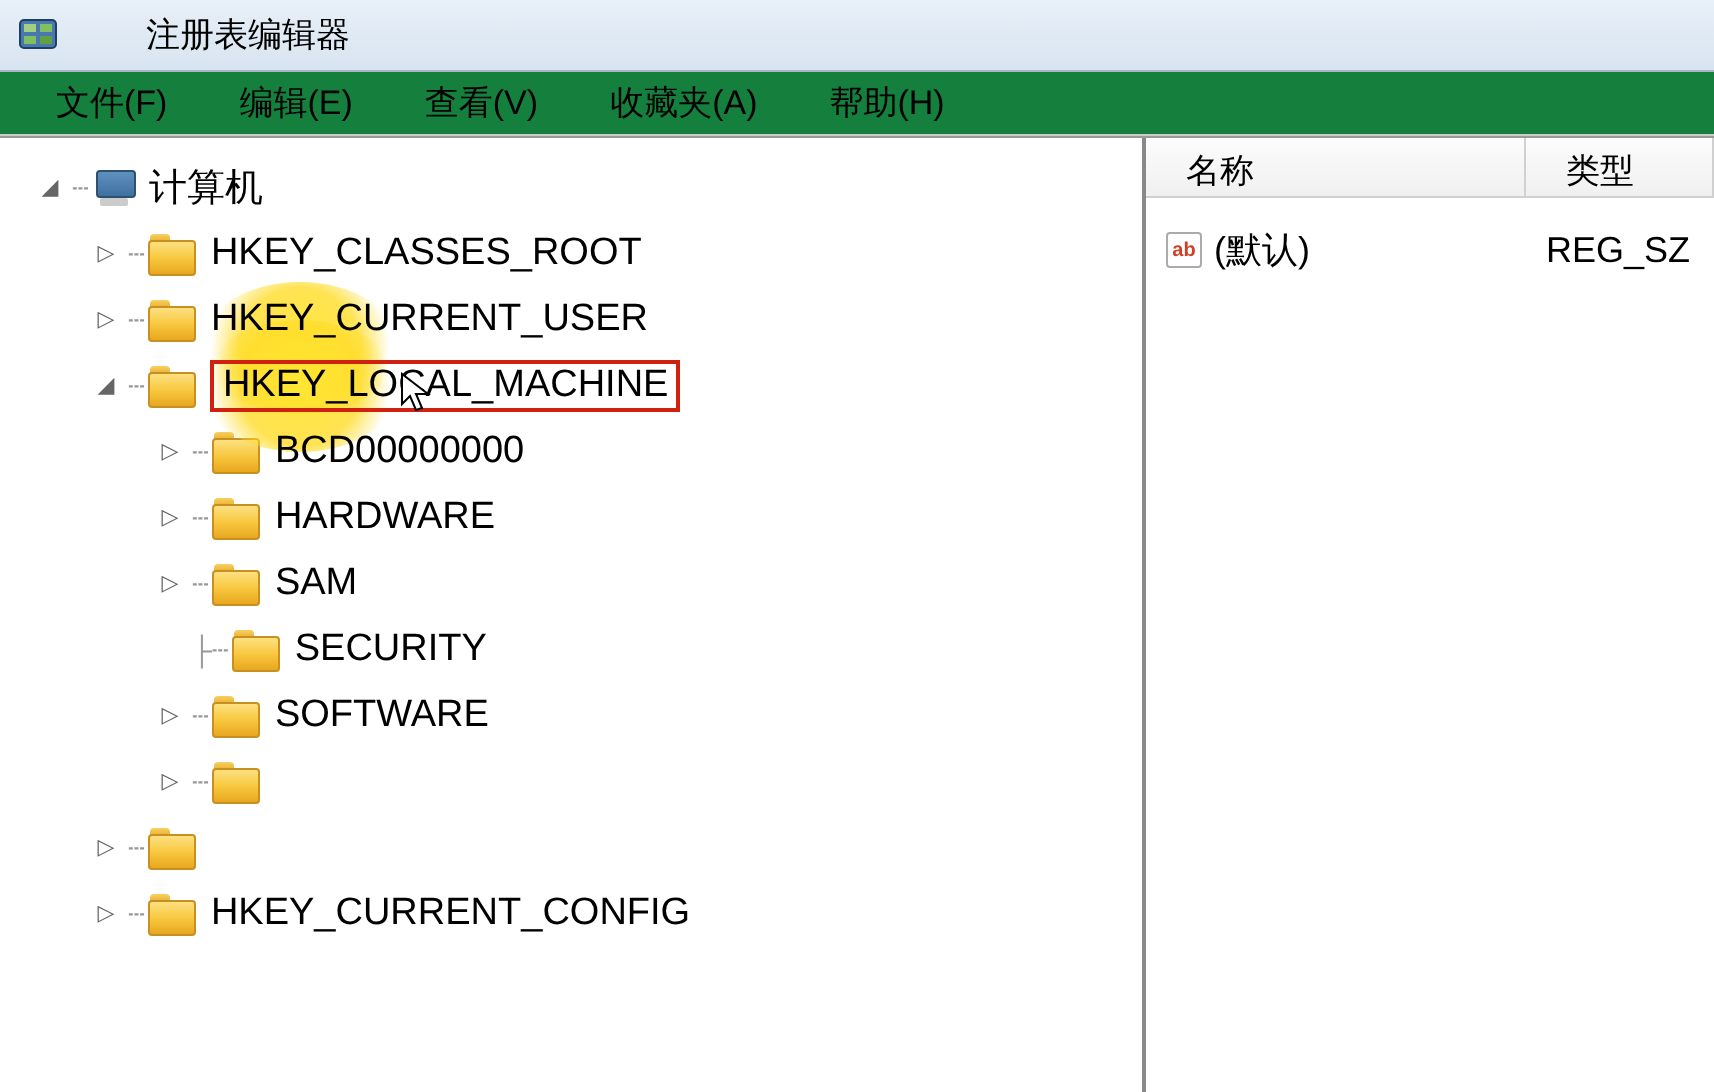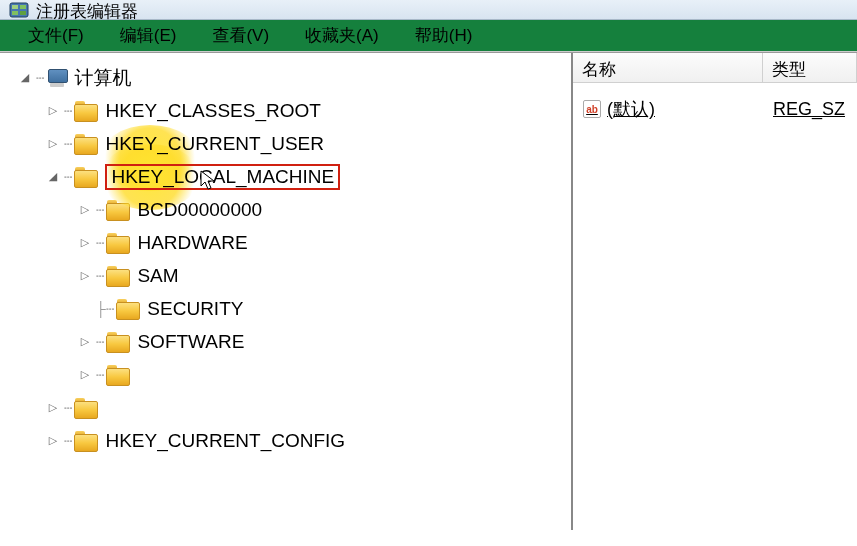--- a/index.html
+++ b/index.html
@@ -5,26 +5,27 @@
     * { margin: 0; padding: 0; box-sizing: border-box; }
     body {
       font-family: "Microsoft YaHei", "Segoe UI", Tahoma, sans-serif;
       font-size: 16px;
       background: #fff;
       width: 857px;
       height: 546px;
       overflow: hidden;
     }
     .titlebar {
-      height: 20px;
+      height: 36px;
       background: linear-gradient(to bottom, #e8f0f8 0%, #d8e4f0 100%);
       border-bottom: 1px solid #a8b8c8;
       display: flex;
-      align-items: flex-start;
+      align-items: center;
       padding-left: 8px;
+      gap: 37px;
     }
     .titlebar-icon {
       width: 22px;
       height: 22px;
       margin-right: 6px;
       display: inline-block;
     }
     .titlebar-text {
       font-size: 17px;
       color: #000;
@@ -61,30 +62,29 @@
       display: flex;
       flex-direction: column;
     }
     .list-header {
       display: flex;
       height: 30px;
       border-bottom: 1px solid #d0d0d0;
       background: linear-gradient(to bottom, #fcfcfc 0%, #f0f0f0 100%);
     }
     .list-header-col {
-      padding: 5px 9px;
+      padding: 5px 20px;
       font-size: 17px;
       border-right: 1px solid #d0d0d0;
     }
     .col-name { width: 190px; }
     .col-type { flex: 1; }
     .list-body {
       flex: 1;
       padding-top: 8px;
-      text-decoration: underline;
     }
     .list-row {
       display: flex;
       padding: 4px 0;
     }
     .list-cell {
       padding: 2px 10px;
       font-size: 18px;
       display: flex;
       align-items: center;

